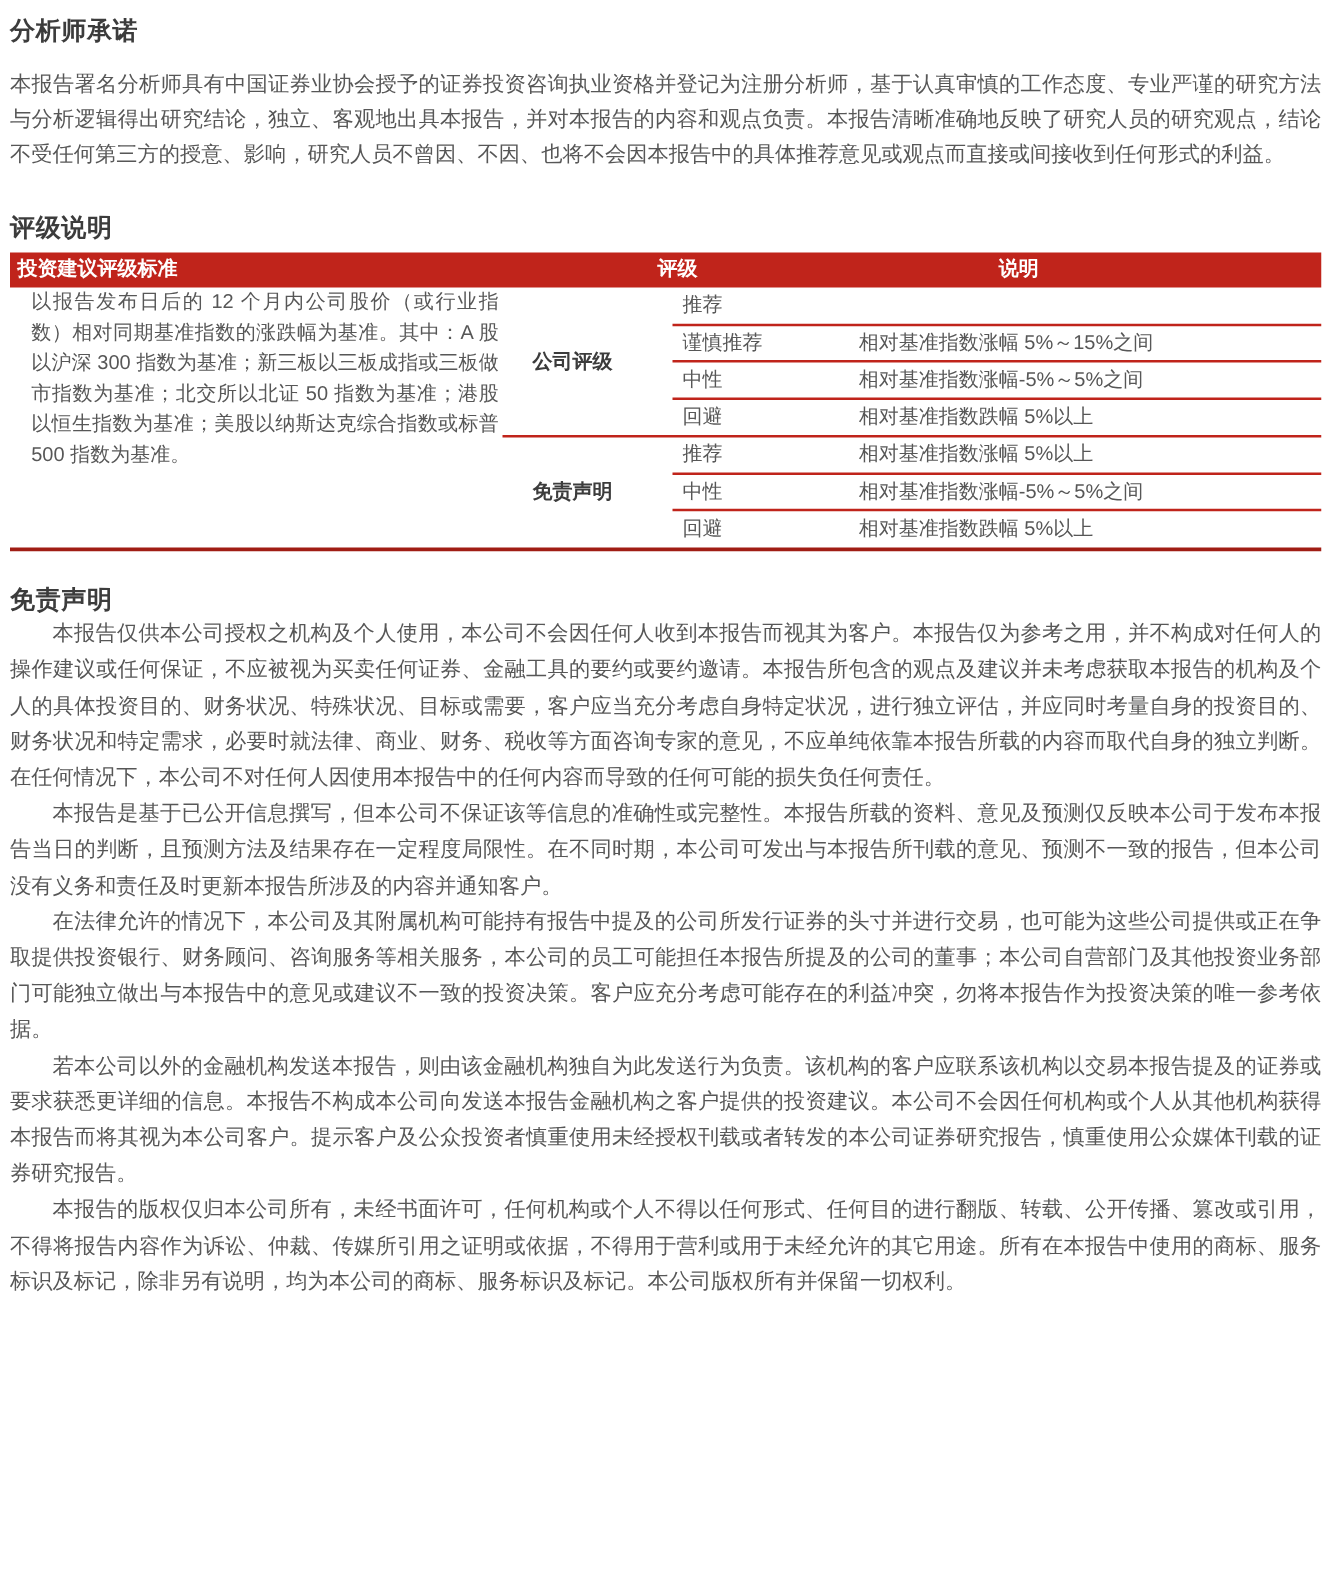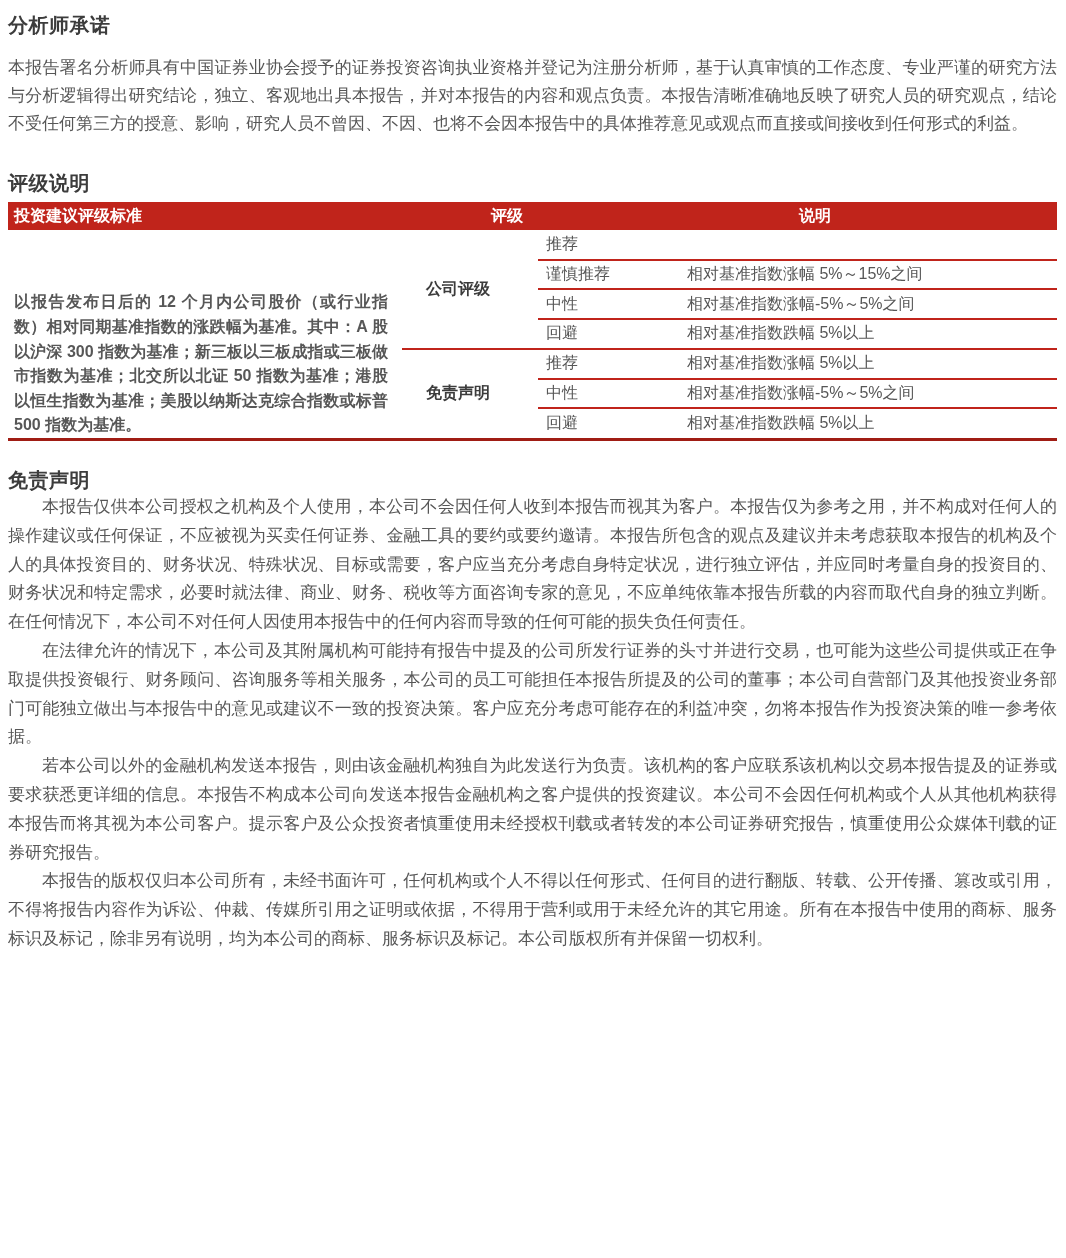--- a/index.html
+++ b/index.html
@@ -59,21 +59,21 @@
   .th{
     position:absolute;
     top:0;
     line-height:28px;
     font-size:16px;
     font-weight:bold;
     color:var(--table-head-text);
     white-space:nowrap;
   }
   .th-criteria{left:6px;}
-  .th-rating{left:483px;width:96px;text-align:left;}
+  .th-rating{left:454px;width:96px;text-align:right;}
   .th-desc{left:759px;width:96px;text-align:center;}
   .tbody{
     position:relative;
     height:208px;
   }
   .trow{
     height:29.71px;
     display:flex;
     align-items:center;
     padding-left:530px;
@@ -86,25 +86,24 @@
     white-space:nowrap;
   }
   .cell-desc{
     flex:1;
     font-size:16px;
     color:var(--body-text);
     white-space:nowrap;
   }
   .criteria-cell{
     position:absolute;
-    left:0;top:0;bottom:0;
+    left:11px;top:0;bottom:0;
     width:394px;
     display:flex;
-    align-items:flex-end;
-    font-weight:bold;
+    align-items:flex-start;
   }
   .criteria-inner{
     padding:0 14px 0 6px;
     font-size:16px;
     line-height:24.6px;
     text-align:justify;
     color:var(--body-text);
   }
   .cat{
     position:absolute;
@@ -196,17 +195,18 @@
       <div class="section-line" style="top:117.6px"></div>
       <div class="row-line" style="top:147.6px"></div>
       <div class="row-line" style="top:177.3px"></div>
     </div>
 
     <div class="tbot"></div>
   </div>
 
   <h2 class="sec-title title-disclaimer">免责声明</h2>
   <p class="body-text disc-para">本报告仅供本公司授权之机构及个人使用，本公司不会因任何人收到本报告而视其为客户。本报告仅为参考之用，并不构成对任何人的操作建议或任何保证，不应被视为买卖任何证券、金融工具的要约或要约邀请。本报告所包含的观点及建议并未考虑获取本报告的机构及个人的具体投资目的、财务状况、特殊状况、目标或需要，客户应当充分考虑自身特定状况，进行独立评估，并应同时考量自身的投资目的、财务状况和特定需求，必要时就法律、商业、财务、税收等方面咨询专家的意见，不应单纯依靠本报告所载的内容而取代自身的独立判断。在任何情况下，本公司不对任何人因使用本报告中的任何内容而导致的任何可能的损失负任何责任。</p>
+  <p class="body-text disc-para">本报告是基于已公开信息撰写，但本公司不保证该等信息的准确性或完整性。本报告所载的资料、意见及预测仅反映本公司于发布本报告当日的判断，且预测方法及结果存在一定程度局限性。在不同时期，本公司可发出与本报告所刊载的意见、预测不一致的报告，但本公司没有义务和责任及时更新本报告所涉及的内容并通知客户。</p>
   <p class="body-text disc-para">在法律允许的情况下，本公司及其附属机构可能持有报告中提及的公司所发行证券的头寸并进行交易，也可能为这些公司提供或正在争取提供投资银行、财务顾问、咨询服务等相关服务，本公司的员工可能担任本报告所提及的公司的董事；本公司自营部门及其他投资业务部门可能独立做出与本报告中的意见或建议不一致的投资决策。客户应充分考虑可能存在的利益冲突，勿将本报告作为投资决策的唯一参考依据。</p>
   <p class="body-text disc-para">若本公司以外的金融机构发送本报告，则由该金融机构独自为此发送行为负责。该机构的客户应联系该机构以交易本报告提及的证券或要求获悉更详细的信息。本报告不构成本公司向发送本报告金融机构之客户提供的投资建议。本公司不会因任何机构或个人从其他机构获得本报告而将其视为本公司客户。提示客户及公众投资者慎重使用未经授权刊载或者转发的本公司证券研究报告，慎重使用公众媒体刊载的证券研究报告。</p>
   <p class="body-text disc-para">本报告的版权仅归本公司所有，未经书面许可，任何机构或个人不得以任何形式、任何目的进行翻版、转载、公开传播、篡改或引用，不得将报告内容作为诉讼、仲裁、传媒所引用之证明或依据，不得用于营利或用于未经允许的其它用途。所有在本报告中使用的商标、服务标识及标记，除非另有说明，均为本公司的商标、服务标识及标记。本公司版权所有并保留一切权利。</p>
 
 </div>
 
 </body></html>

